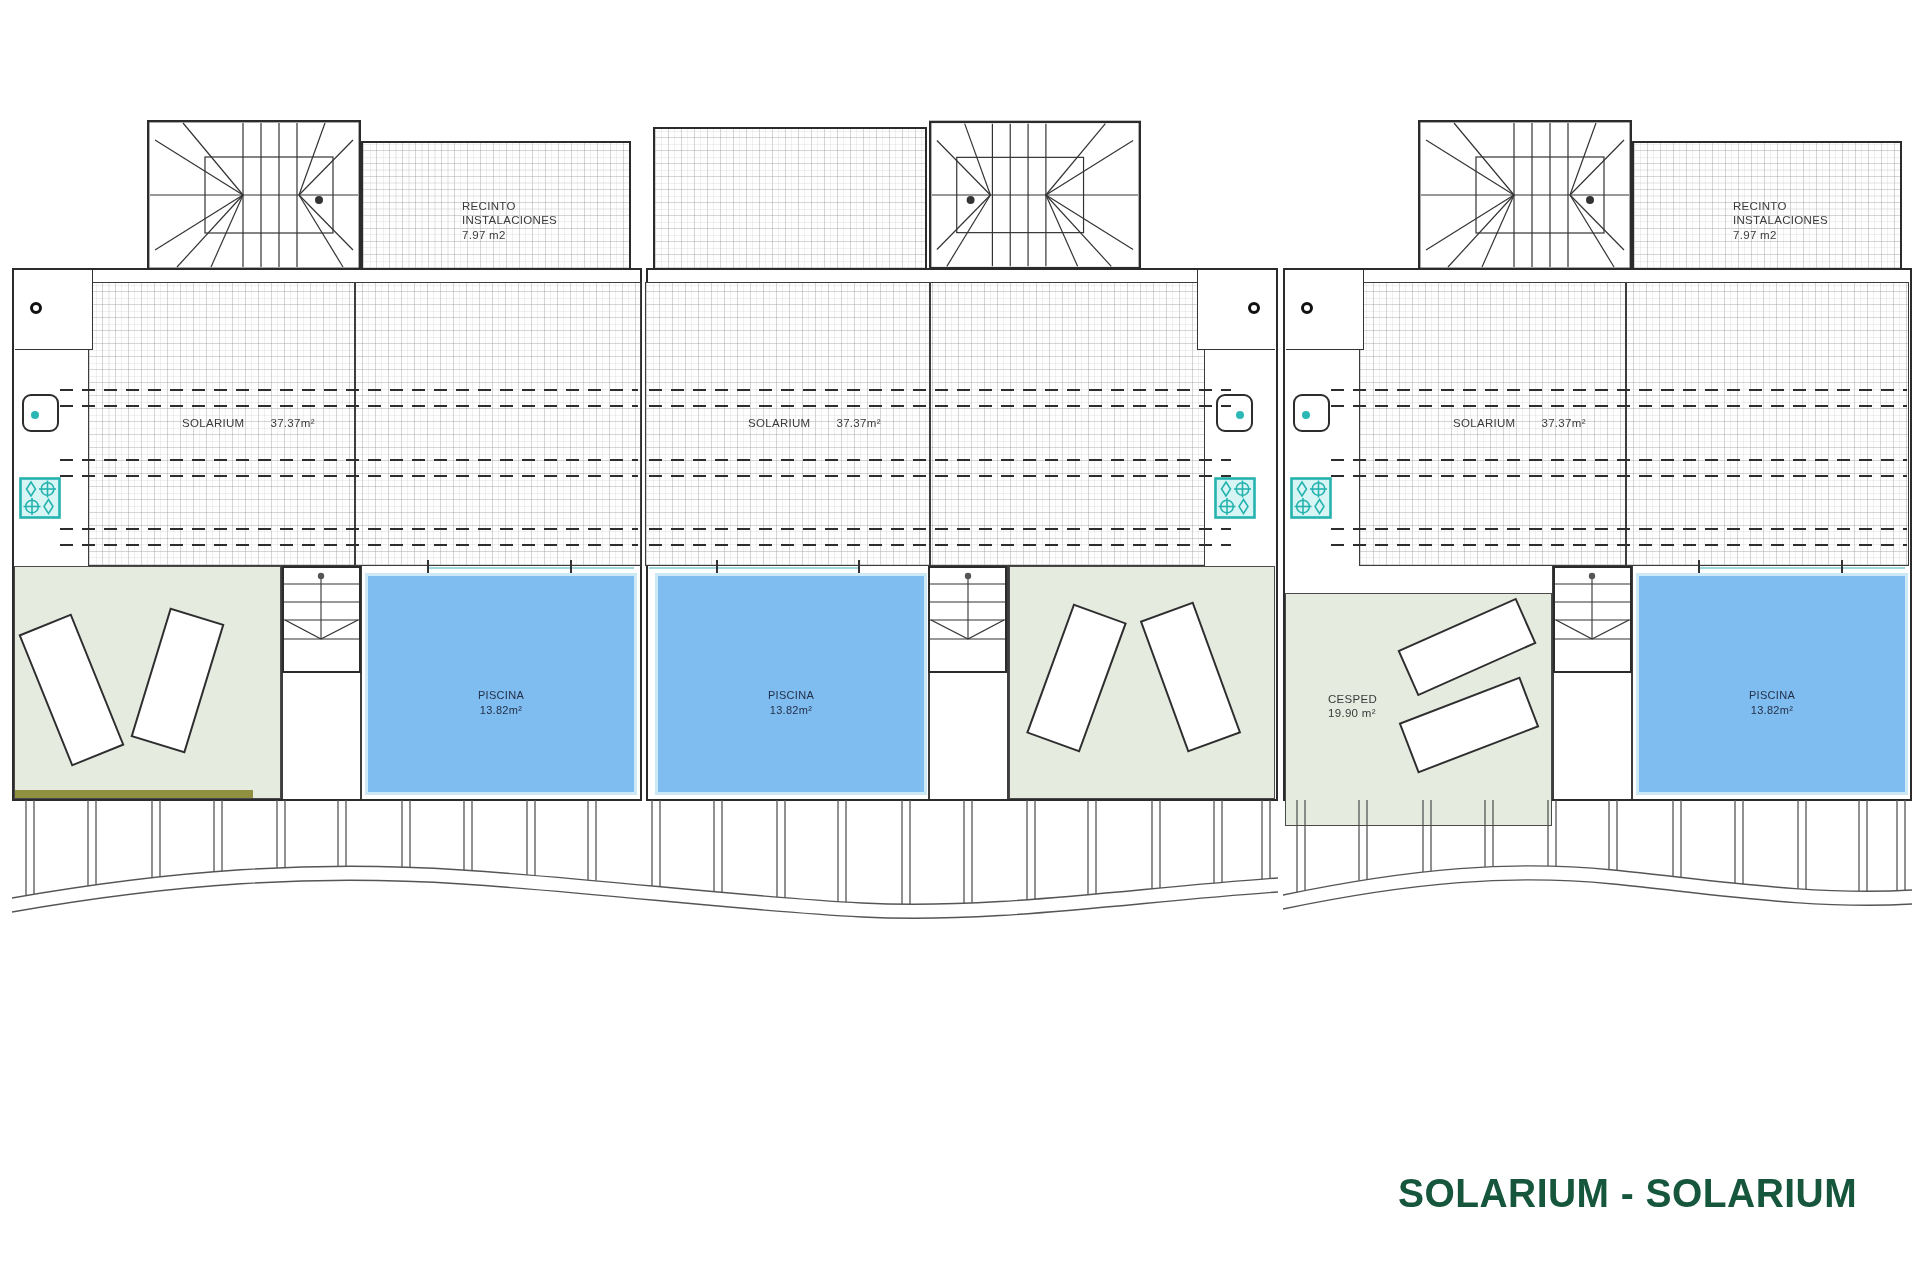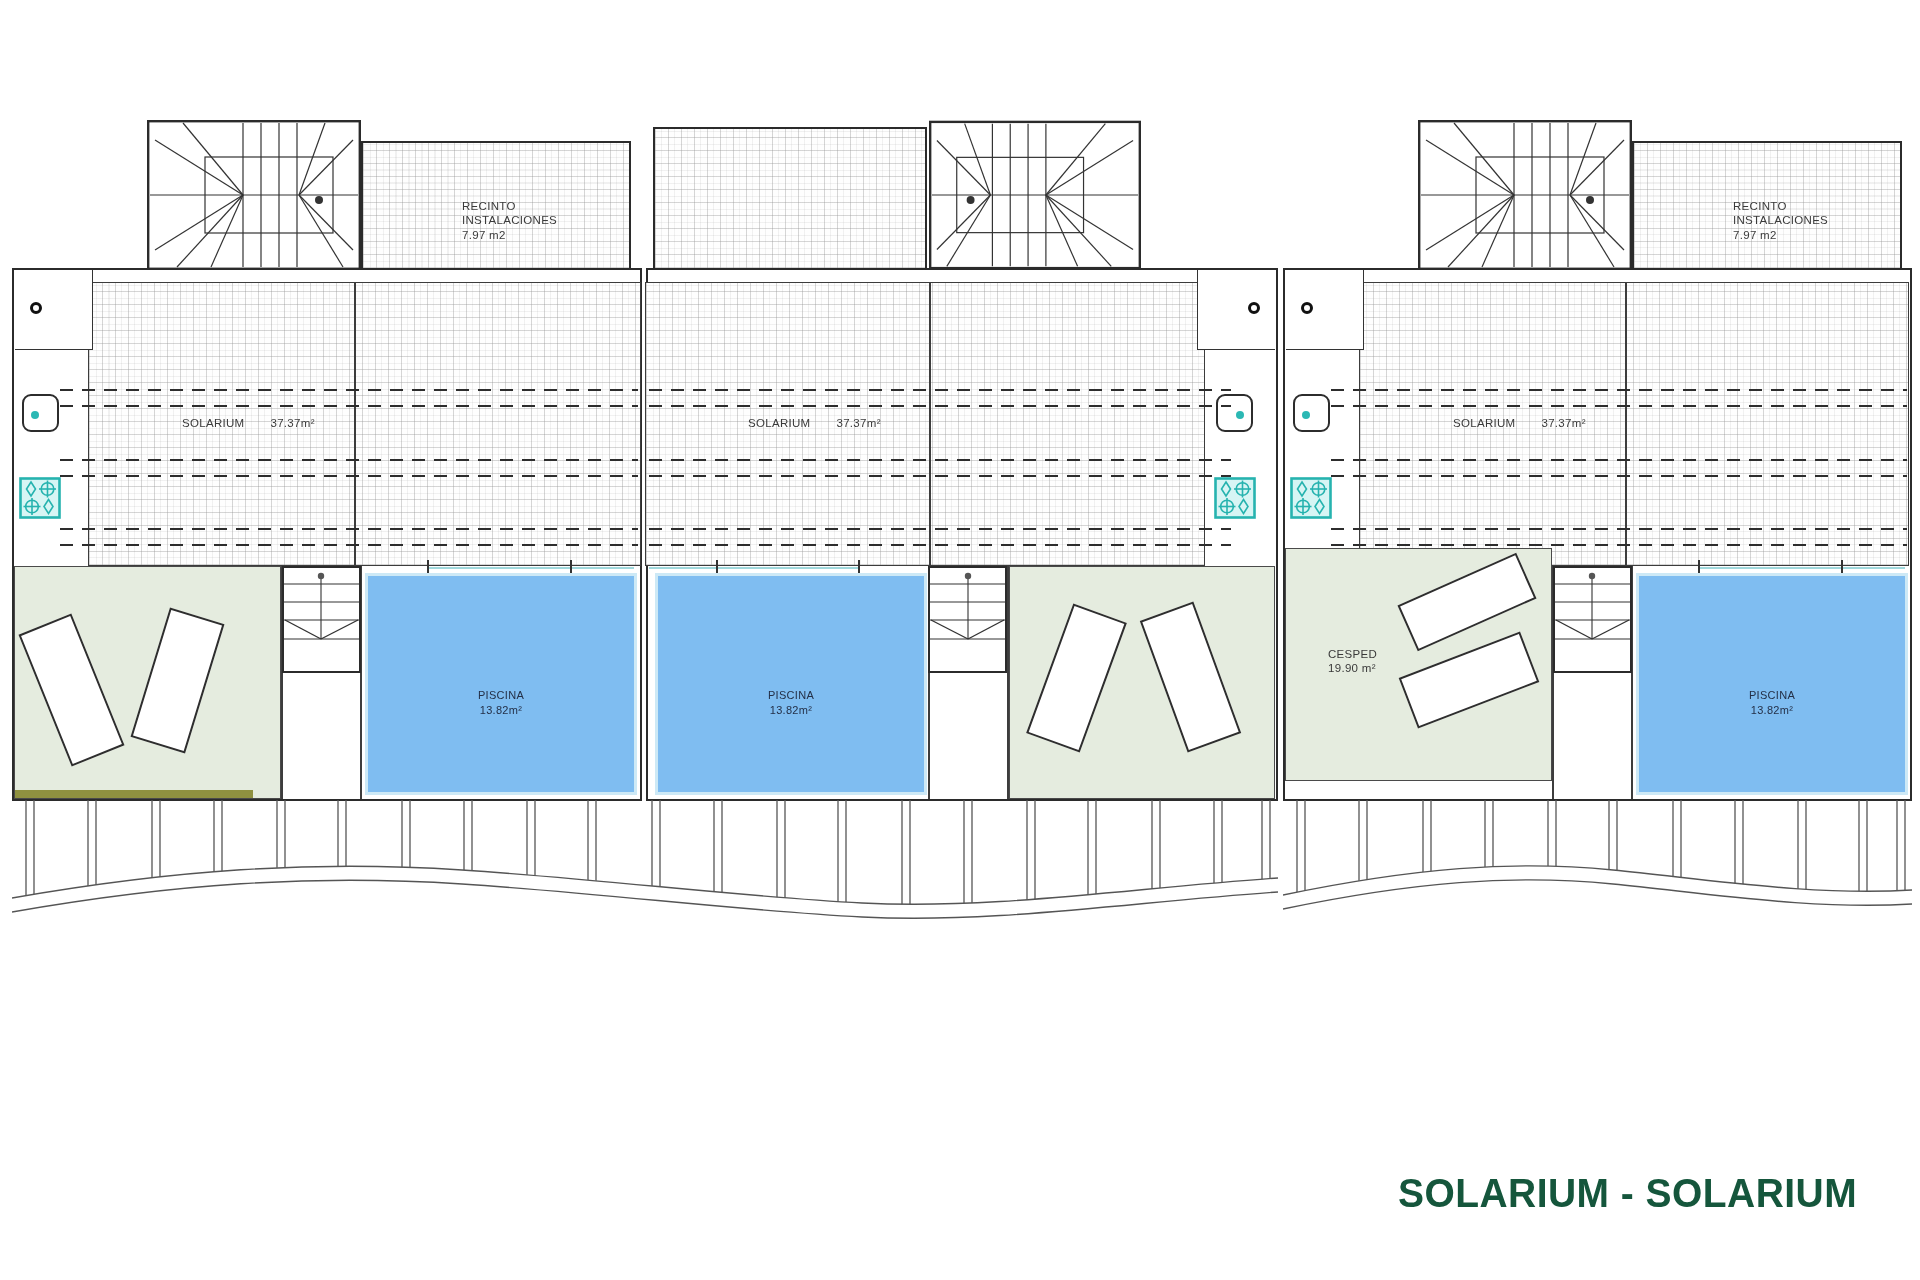--- a/index.html
+++ b/index.html
@@ -233,21 +233,21 @@
   <div class="abs dash" style="left:1331px;top:459px;width:576px"></div>
   <div class="abs dash" style="left:1331px;top:475px;width:576px"></div>
   <div class="abs dash" style="left:1331px;top:528px;width:576px"></div>
   <div class="abs dash" style="left:1331px;top:544px;width:576px"></div>
 
   <div class="abs sol-label" style="left:1453px;top:417px">
     <span>SOLARIUM</span>
     <span>37.37m²</span>
   </div>
 
-  <div class="abs grass" style="left:1285px;top:548px;width:267px;height:233px">
+  <div class="abs grass" style="left:1285px;top:593px;width:267px;height:233px">
     <div class="abs label" style="left:42px;top:98px">
       <div>CESPED</div>
       <div>19.90 m²</div>
     </div>
     <div class="lounger" style="left:116px;top:28px;width:130px;height:50px;transform:rotate(-24deg)"></div>
     <div class="lounger" style="left:118px;top:104px;width:130px;height:54px;transform:rotate(-21deg)"></div>
   </div>
 
   <div class="abs corrwall" style="left:1552px;top:566px;height:233px"></div>
   <div class="abs corrwall" style="left:1630.5px;top:566px;height:233px"></div>

